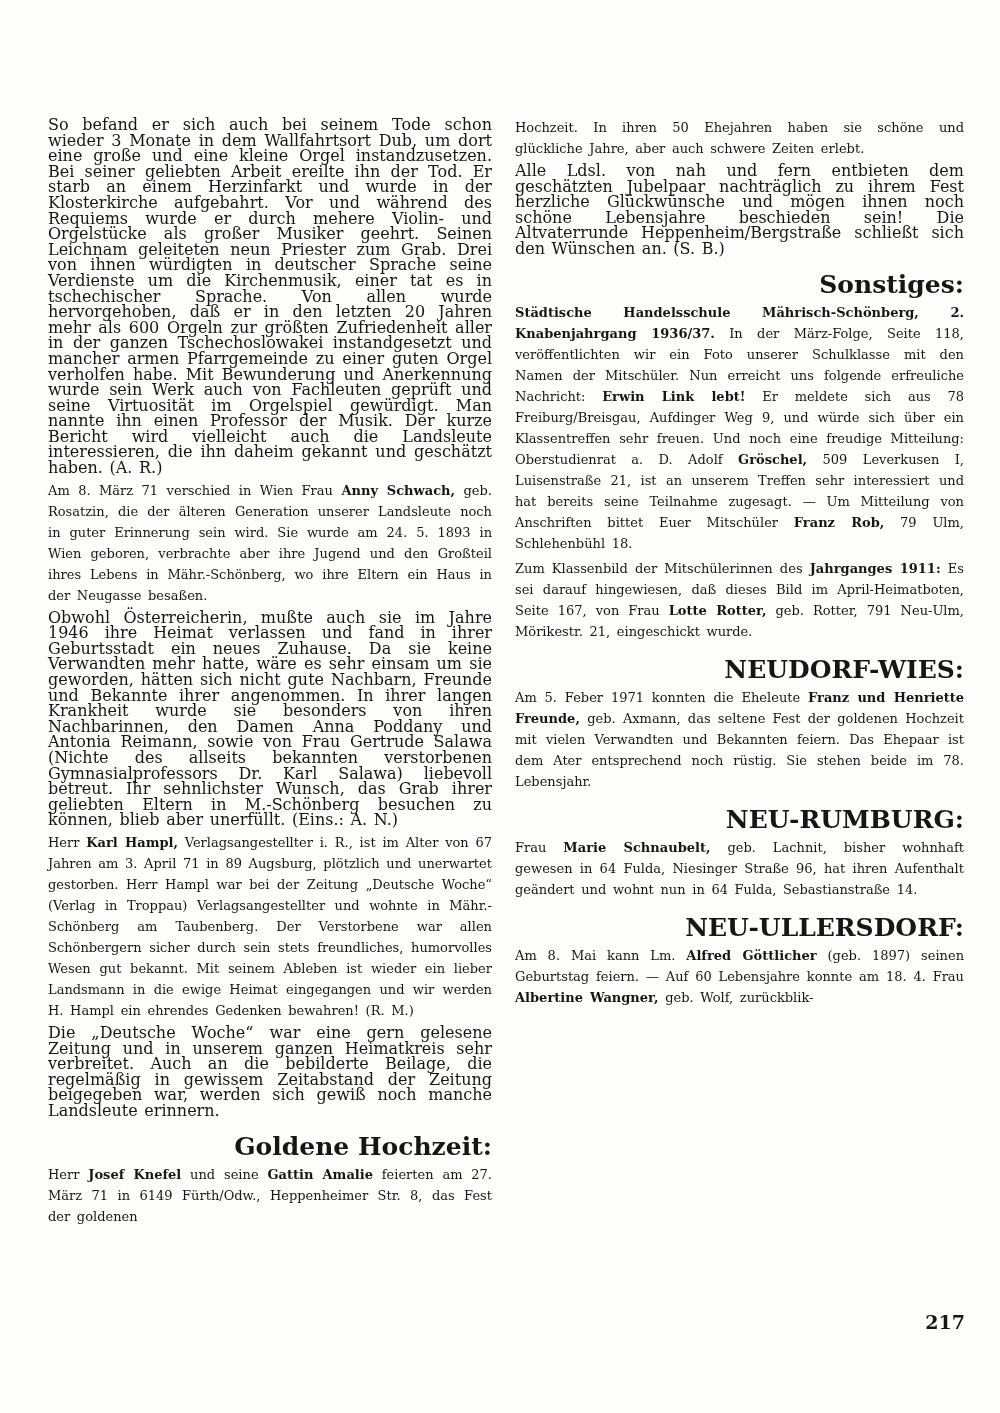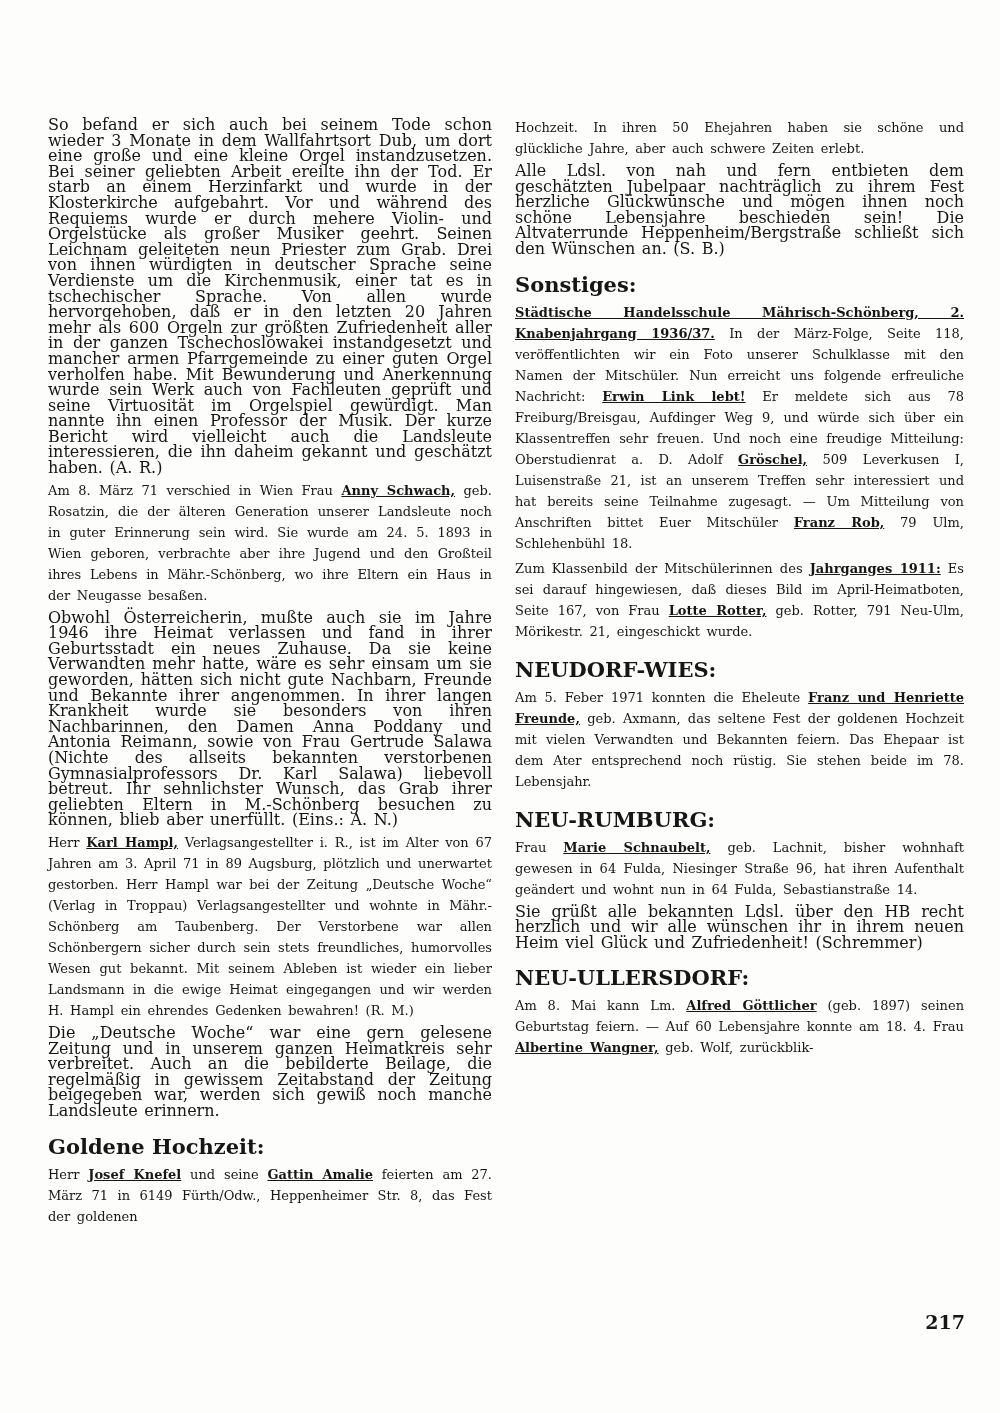--- a/index.html
+++ b/index.html
@@ -39,30 +39,30 @@
     font-size: 13px;
     line-height: 21px;
     word-spacing: 2.5px;
   }
   .blk.small {
     font-size: 16px;
     line-height: 15.6px;
     word-spacing: 1.5px;
   }
   .blk.heading {
-    font-size: 21px;
+    font-size: 25px;
     line-height: 21px;
     font-weight: bold;
-    text-align: left;
+    text-align: right;
     margin-top: 17px;
   }
   .blk.heading + .blk { margin-top: 7px; }
   .col .blk:first-child { margin-top: 0; }
 
-  .b { font-weight: bold; text-decoration: underline; }
+  .b { font-weight: bold; }
 
   .page-number {
     position: absolute;
     top: 1312px;
     right: 35px;
     font-size: 19px;
     font-weight: bold;
     line-height: 21px;
   }
 </style>
@@ -83,19 +83,18 @@
     <div class="col col-right">
         <p class="blk body"><span>Hochzeit. In ihren 50 Ehejahren haben sie schöne und glückliche Jahre, aber auch schwere Zeiten erlebt.</span></p>
         <p class="blk small"><span>Alle Ldsl. von nah und fern entbieten dem geschätzten Jubelpaar nachträglich zu ihrem Fest herzliche Glückwünsche und mögen ihnen noch schöne Lebensjahre beschieden sein! Die Altvaterrunde Heppenheim/Bergstraße schließt sich den Wünschen an. (S. B.)</span></p>
         <h3 class="blk heading"><span>Sonstiges:</span></h3>
         <p class="blk body"><span class="b">Städtische Handelsschule Mährisch-Schönberg, 2. Knabenjahrgang 1936/37.</span><span> In der März-Folge, Seite 118, veröffentlichten wir ein Foto unserer Schulklasse mit den Namen der Mitschüler. Nun erreicht uns folgende erfreuliche Nachricht: </span><span class="b">Erwin Link lebt!</span><span> Er meldete sich aus 78 Freiburg/Breisgau, Aufdinger Weg 9, und würde sich über ein Klassentreffen sehr freuen. Und noch eine freudige Mitteilung: Oberstudienrat a. D. Adolf </span><span class="b">Gröschel,</span><span> 509 Leverkusen I, Luisenstraße 21, ist an unserem Treffen sehr interessiert und hat bereits seine Teilnahme zugesagt. — Um Mitteilung von Anschriften bittet Euer Mitschüler </span><span class="b">Franz Rob,</span><span> 79 Ulm, Schlehenbühl 18.</span></p>
         <p class="blk body"><span>Zum Klassenbild der Mitschülerinnen des </span><span class="b">Jahrganges 1911:</span><span> Es sei darauf hingewiesen, daß dieses Bild im April-Heimatboten, Seite 167, von Frau </span><span class="b">Lotte Rotter,</span><span> geb. Rotter, 791 Neu-Ulm, Mörikestr. 21, eingeschickt wurde.</span></p>
         <h3 class="blk heading"><span>NEUDORF-WIES:</span></h3>
         <p class="blk body"><span>Am 5. Feber 1971 konnten die Eheleute </span><span class="b">Franz und Henriette Freunde,</span><span> geb. Axmann, das seltene Fest der goldenen Hochzeit mit vielen Verwandten und Bekannten feiern. Das Ehepaar ist dem Ater entsprechend noch rüstig. Sie stehen beide im 78. Lebensjahr.</span></p>
         <h3 class="blk heading"><span>NEU-RUMBURG:</span></h3>
         <p class="blk body"><span>Frau </span><span class="b">Marie Schnaubelt,</span><span> geb. Lachnit, bisher wohnhaft gewesen in 64 Fulda, Niesinger Straße 96, hat ihren Aufenthalt geändert und wohnt nun in 64 Fulda, Sebastianstraße 14.</span></p>
-        <p class="blk small"><span>Sie grüßt alle bekannten Ldsl. über den HB recht herzlich und wir alle wünschen ihr in ihrem neuen Heim viel Glück und Zufriedenheit! (Schremmer)</span></p>
         <h3 class="blk heading"><span>NEU-ULLERSDORF:</span></h3>
         <p class="blk body"><span>Am 8. Mai kann Lm. </span><span class="b">Alfred Göttlicher</span><span> (geb. 1897) seinen Geburtstag feiern. — Auf 60 Lebensjahre konnte am 18. 4. Frau </span><span class="b">Albertine Wangner,</span><span> geb. Wolf, zurückblik-</span></p>
       </div>
   </div>
   <div class="page-number">217</div>
 </div>
 
 </body></html>

